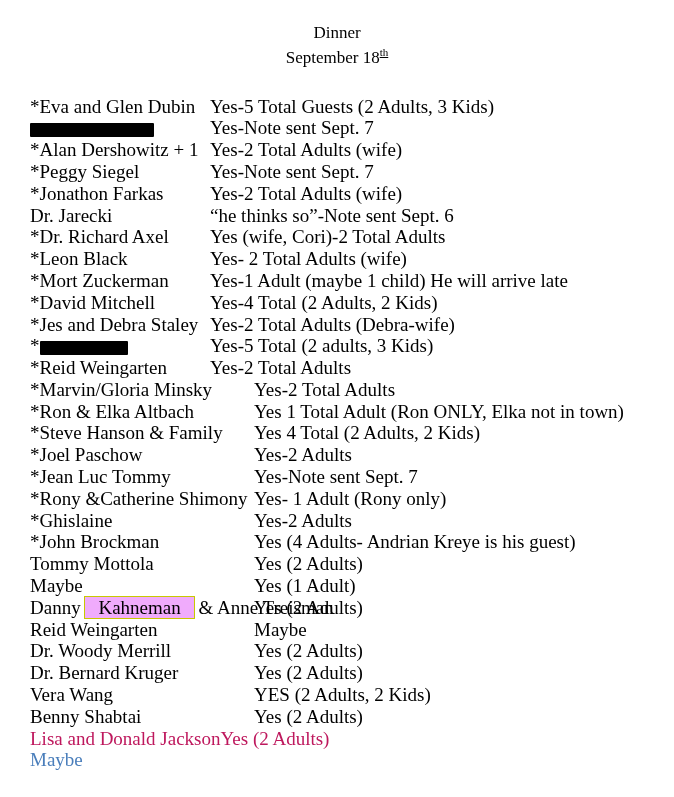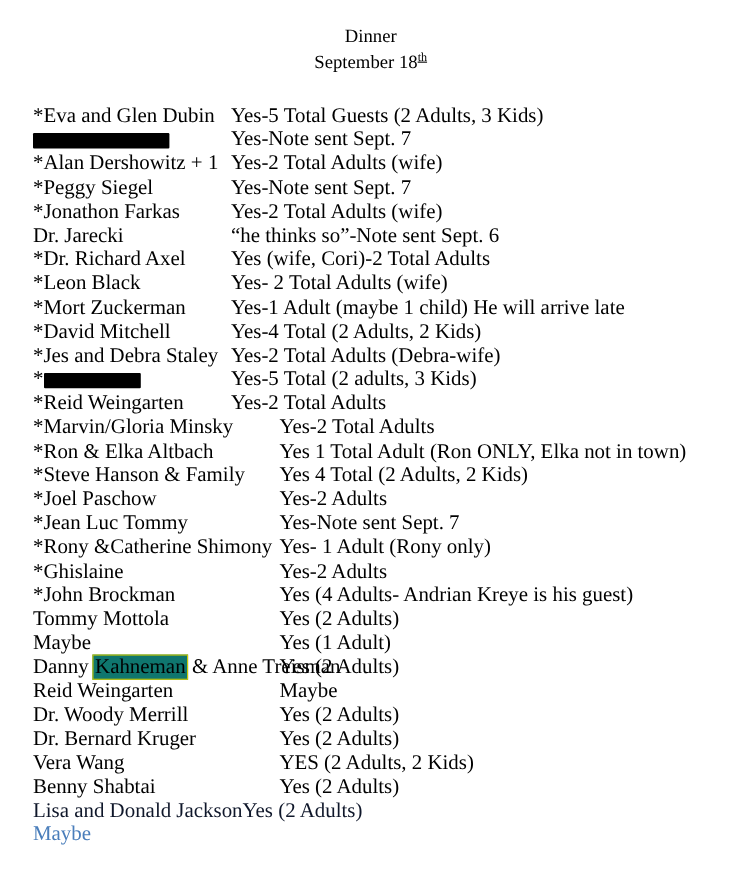--- a/index.html
+++ b/index.html
@@ -64,23 +64,23 @@
     display: inline-block;
     background: #000000;
     color: transparent;
     height: 14px;
     vertical-align: middle;
     border-radius: 1px;
   }
   .redact.w1 { width: 124px; }
   .redact.w2 { width: 88px; }
   .highlight {
-    background: #0f766e;
+    background: #f0abfc;
     border: 1px solid #c8c800;
-    padding: 0 1px;
+    padding: 0 13px;
     margin: 12px -1px;
   }
 </style>
 </head>
 <body>
 
 <div class="page">
 
   <div class="title-block">
     <div class="title-main">Dinner</div>
@@ -110,17 +110,17 @@
       <div class="row colB"><span class="name">*Ghislaine</span><span class="resp">Yes-2 Adults</span></div>
       <div class="row colB"><span class="name">*John Brockman</span><span class="resp">Yes (4 Adults- Andrian Kreye is his guest)</span></div>
       <div class="row colB"><span class="name">Tommy Mottola</span><span class="resp">Yes (2 Adults)</span></div>
       <div class="row colB"><span class="name">Maybe</span><span class="resp">Yes (1 Adult)</span></div>
       <div class="row colB"><span class="name"><span>Danny </span><span class="highlight">Kahneman</span><span> &amp; Anne Treisman</span></span><span class="resp">Yes (2 Adults)</span></div>
       <div class="row colB"><span class="name">Reid Weingarten</span><span class="resp">Maybe</span></div>
       <div class="row colB"><span class="name">Dr. Woody Merrill</span><span class="resp">Yes (2 Adults)</span></div>
       <div class="row colB"><span class="name">Dr. Bernard Kruger</span><span class="resp">Yes (2 Adults)</span></div>
       <div class="row colB"><span class="name">Vera Wang</span><span class="resp">YES (2 Adults, 2 Kids)</span></div>
       <div class="row colB"><span class="name">Benny Shabtai</span><span class="resp">Yes (2 Adults)</span></div>
-      <div class="row colB" style="color: #0f172a; align-items: flex-end;"><span class="name" style="width: auto;">Lisa and Donald Jackson</span><span class="resp">Yes (2 Adults)</span></div>
+      <div class="row colB" style="color: #be185d; align-items: flex-end;"><span class="name" style="width: auto;">Lisa and Donald Jackson</span><span class="resp">Yes (2 Adults)</span></div>
       <div class="row colB" style="color: rgb(74, 126, 187);"><span class="resp">Maybe</span></div>
     </div>
 
 </div>
 
 </body></html>

